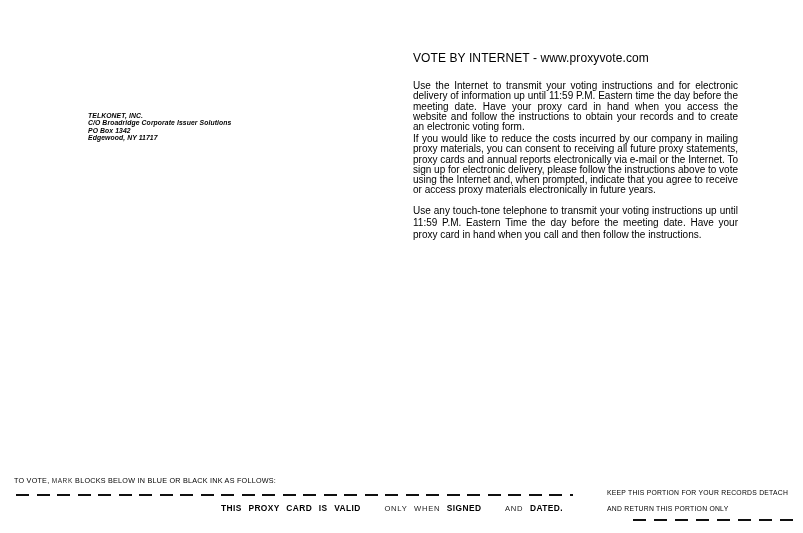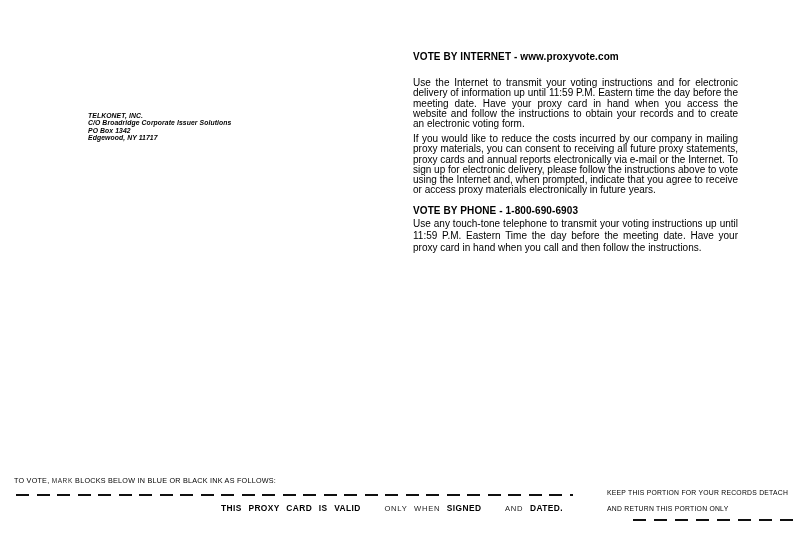--- a/index.html
+++ b/index.html
@@ -27,22 +27,22 @@
     white-space: nowrap;
   }
 
   
   .col-sec {
     position: absolute;
     left: 413px;
     width: 325px;
   }
   .sec-h {
-    font-size: 10px;
-    font-weight: 700;
+    font-size: 12px;
+    font-weight: 400;
     margin: 0 0 2px 0;
     letter-spacing: 0.1px;
     white-space: nowrap;
   }
   .sec-p {
     margin: 0;
     text-align: justify;
   }
   .lh-a .sec-p { font-size: 10px; line-height: 10.3px; margin-top: 16px; }
   .lh-b .sec-p { font-size: 10px; line-height: 12.2px; }
@@ -127,21 +127,20 @@
   <div class="col-sec lh-a" id="sec-internet">
     <div class="sec-h">VOTE BY INTERNET - www.proxyvote.com</div>
     <p class="sec-p">Use the Internet to transmit your voting instructions and for electronic delivery of information up until 11:59 P.M. Eastern time the day before the meeting date.  Have your proxy card in hand when you access the website and follow the instructions to obtain your records and to create an electronic voting form.</p>
   </div>
 
   <div class="col-sec lh-a" id="sec-electronic">
     <p class="sec-p">If you would like to reduce the costs incurred by our company in mailing proxy materials, you can consent to receiving all future proxy statements, proxy cards and annual reports electronically via e-mail or the Internet.  To sign up for electronic delivery, please follow the instructions above to vote using the Internet and, when prompted, indicate that you agree to receive or access proxy materials electronically in future years.</p>
   </div>
 
   <div class="col-sec lh-b" id="sec-phone">
-    <div class="sec-h">VOTE BY PHONE - 1-800-690-6903</div>
     <p class="sec-p">Use any touch-tone telephone to transmit your voting instructions up until 11:59 P.M. Eastern Time the day before the meeting date. Have your proxy card in hand when you call and then follow the instructions.</p>
   </div>
 
 
   <div class="to-vote">
     <span>TO VOTE,</span>
     <span class="lt">MARK</span>
     <span>BLOCKS BELOW IN BLUE OR BLACK INK AS FOLLOWS:</span>
   </div>
 

